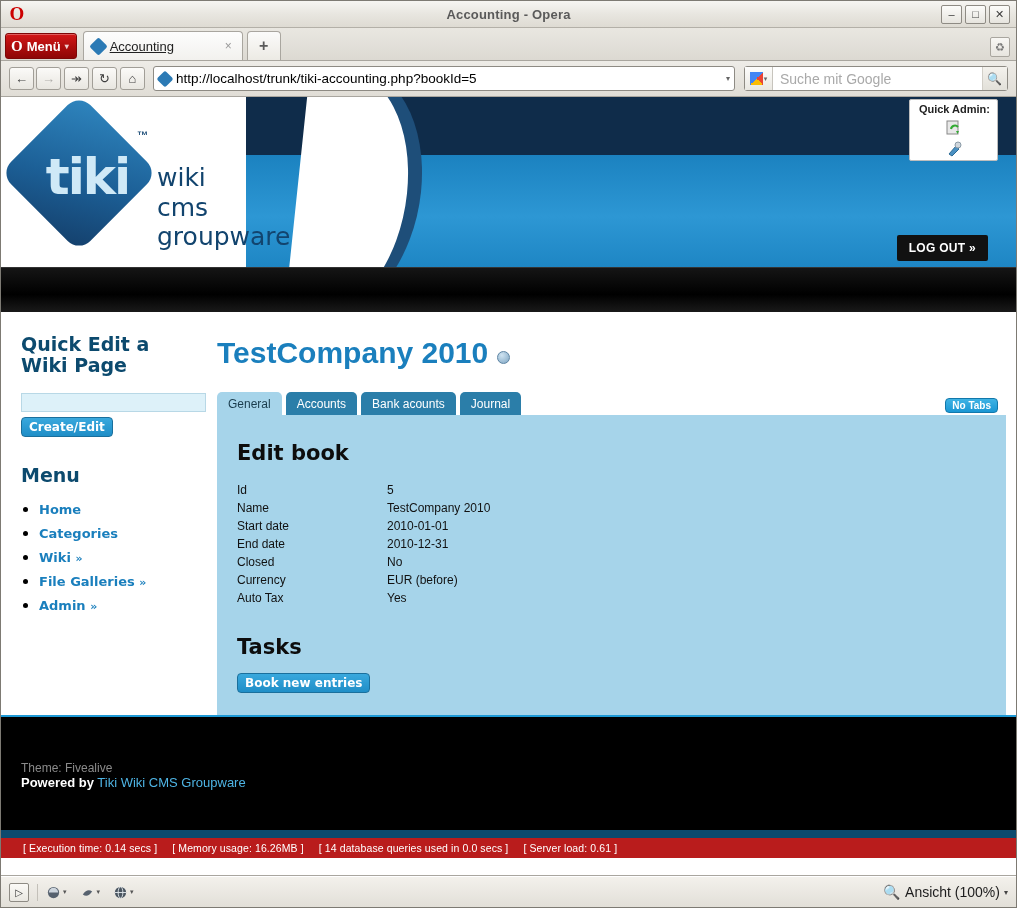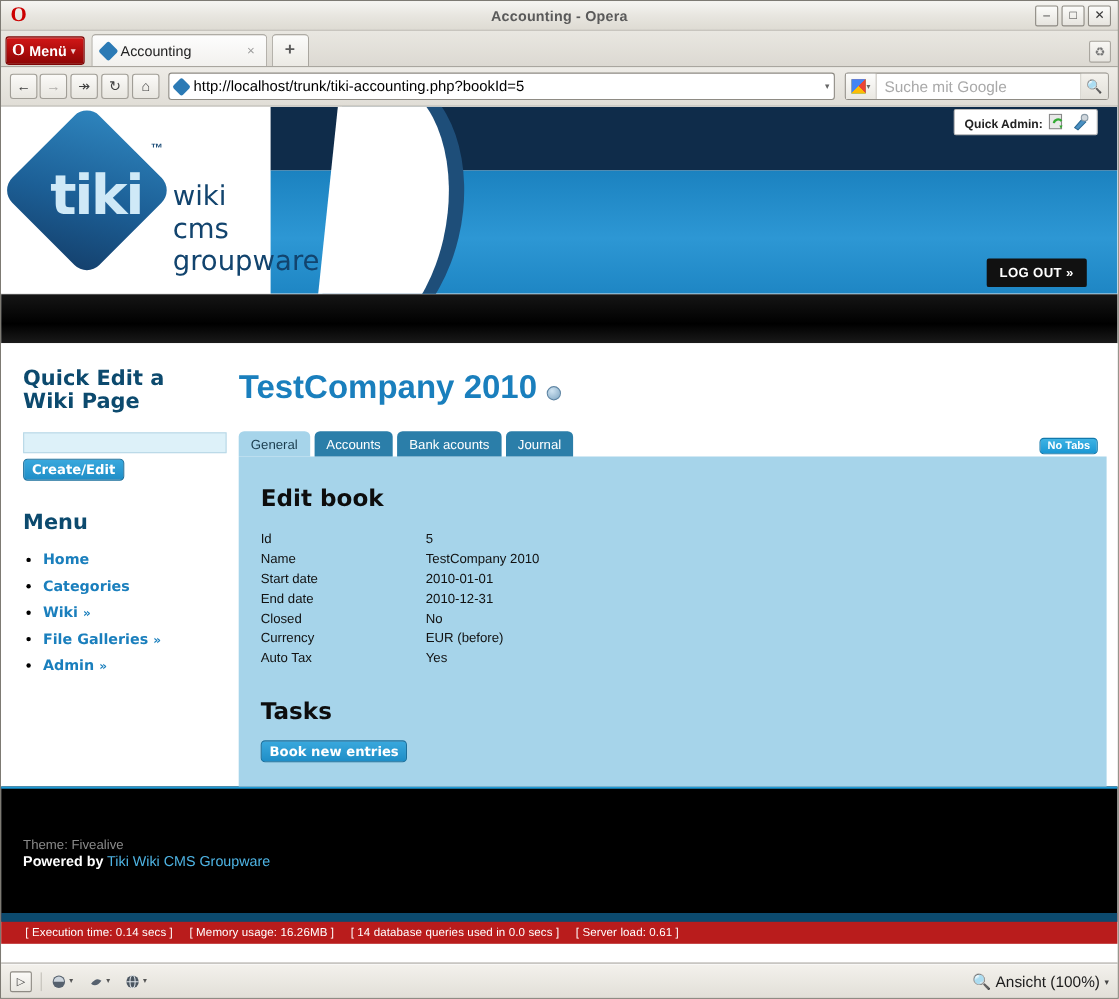--- a/index.html
+++ b/index.html
@@ -82,21 +82,21 @@
     padding: 0 6px 0 8px;
     font-size: 13px; color: #222;
   }
   .tiki-favicon {
     width: 13px; height: 13px; margin-right: 5px;
     background: #2b7ab5;
     transform: rotate(45deg);
     border-radius: 2px;
     flex: 0 0 13px;
   }
-  .browser-tab .tab-label { flex: 1; white-space: nowrap; }
+  .browser-tab .tab-label { flex: 1; white-space: nowrap; text-decoration: underline; }
   .tab-close { color: #999; font-size: 12px; padding: 0 4px; }
   #newtab-btn {
     margin-left: 4px; width: 34px; height: 29px;
     background: linear-gradient(#fbfbfa, #eceae4);
     border: 1px solid #a9a69f; border-bottom: none;
     border-radius: 4px 4px 0 0;
     display: flex; align-items: center; justify-content: center;
     color: #5a5a5a; font-size: 16px; font-weight: bold;
   }
   #tabbar-right {
@@ -129,21 +129,21 @@
     flex: 1; height: 25px; margin-left: 5px;
     background: #fff; border: 1px solid #8e8b84;
     border-radius: 3px;
     display: flex; align-items: center; padding: 0 4px 0 5px;
     position: relative;
   }
   #urlbar .tiki-favicon { width: 12px; height: 12px; flex:0 0 12px; }
   #url-text { font-size: 13.5px; color: #000; flex: 1; white-space: nowrap; overflow: hidden; }
   #url-drop { color: #666; font-size: 8px; padding-left: 5px; }
   #searchbar {
-    width: 240px; height: 25px; margin-left: 6px;
+    width: 264px; height: 25px; margin-left: 6px;
     background: #fff; border: 1px solid #8e8b84; border-radius: 3px;
     display: flex; align-items: center;
   }
   #search-engine {
     width: 28px; height: 23px;
     background: linear-gradient(#fdfdfc, #eae8e2);
     border-right: 1px solid #c7c4bd;
     display: flex; align-items: center; justify-content: center; gap:1px;
   }
   .g-icon {
@@ -228,23 +228,24 @@
     margin-left: 22px; margin-top: 52px;
     color: #12446e; font-size: 25px; line-height: 1.18;
     font-family: "DejaVu Sans", sans-serif;
     font-weight: normal;
     z-index: 6;
   }
   #quick-admin {
     position: absolute; right: 18px; top: 2px;
     background: #fff; border: 1px solid #bdbdbd;
     padding: 3px 7px 3px 9px; border-radius: 2px;
-    display: flex; align-items: flex-end; gap: 5px;
+    display: flex; align-items: center; gap: 5px;
     font-size: 11px; color: #222; font-weight: bold;
     z-index: 8;
+    flex-direction: column;
   }
   .qa-icon { width: 16px; height: 16px; display:inline-block; }
   #logout-btn {
     position: absolute; right: 28px; top: 138px;
     background: #111; color: #fff;
     font-size: 12px; font-weight: bold;
     padding: 6px 12px; border-radius: 2px;
     letter-spacing: 0.3px; z-index: 8;
   }
   #topbar-black {

